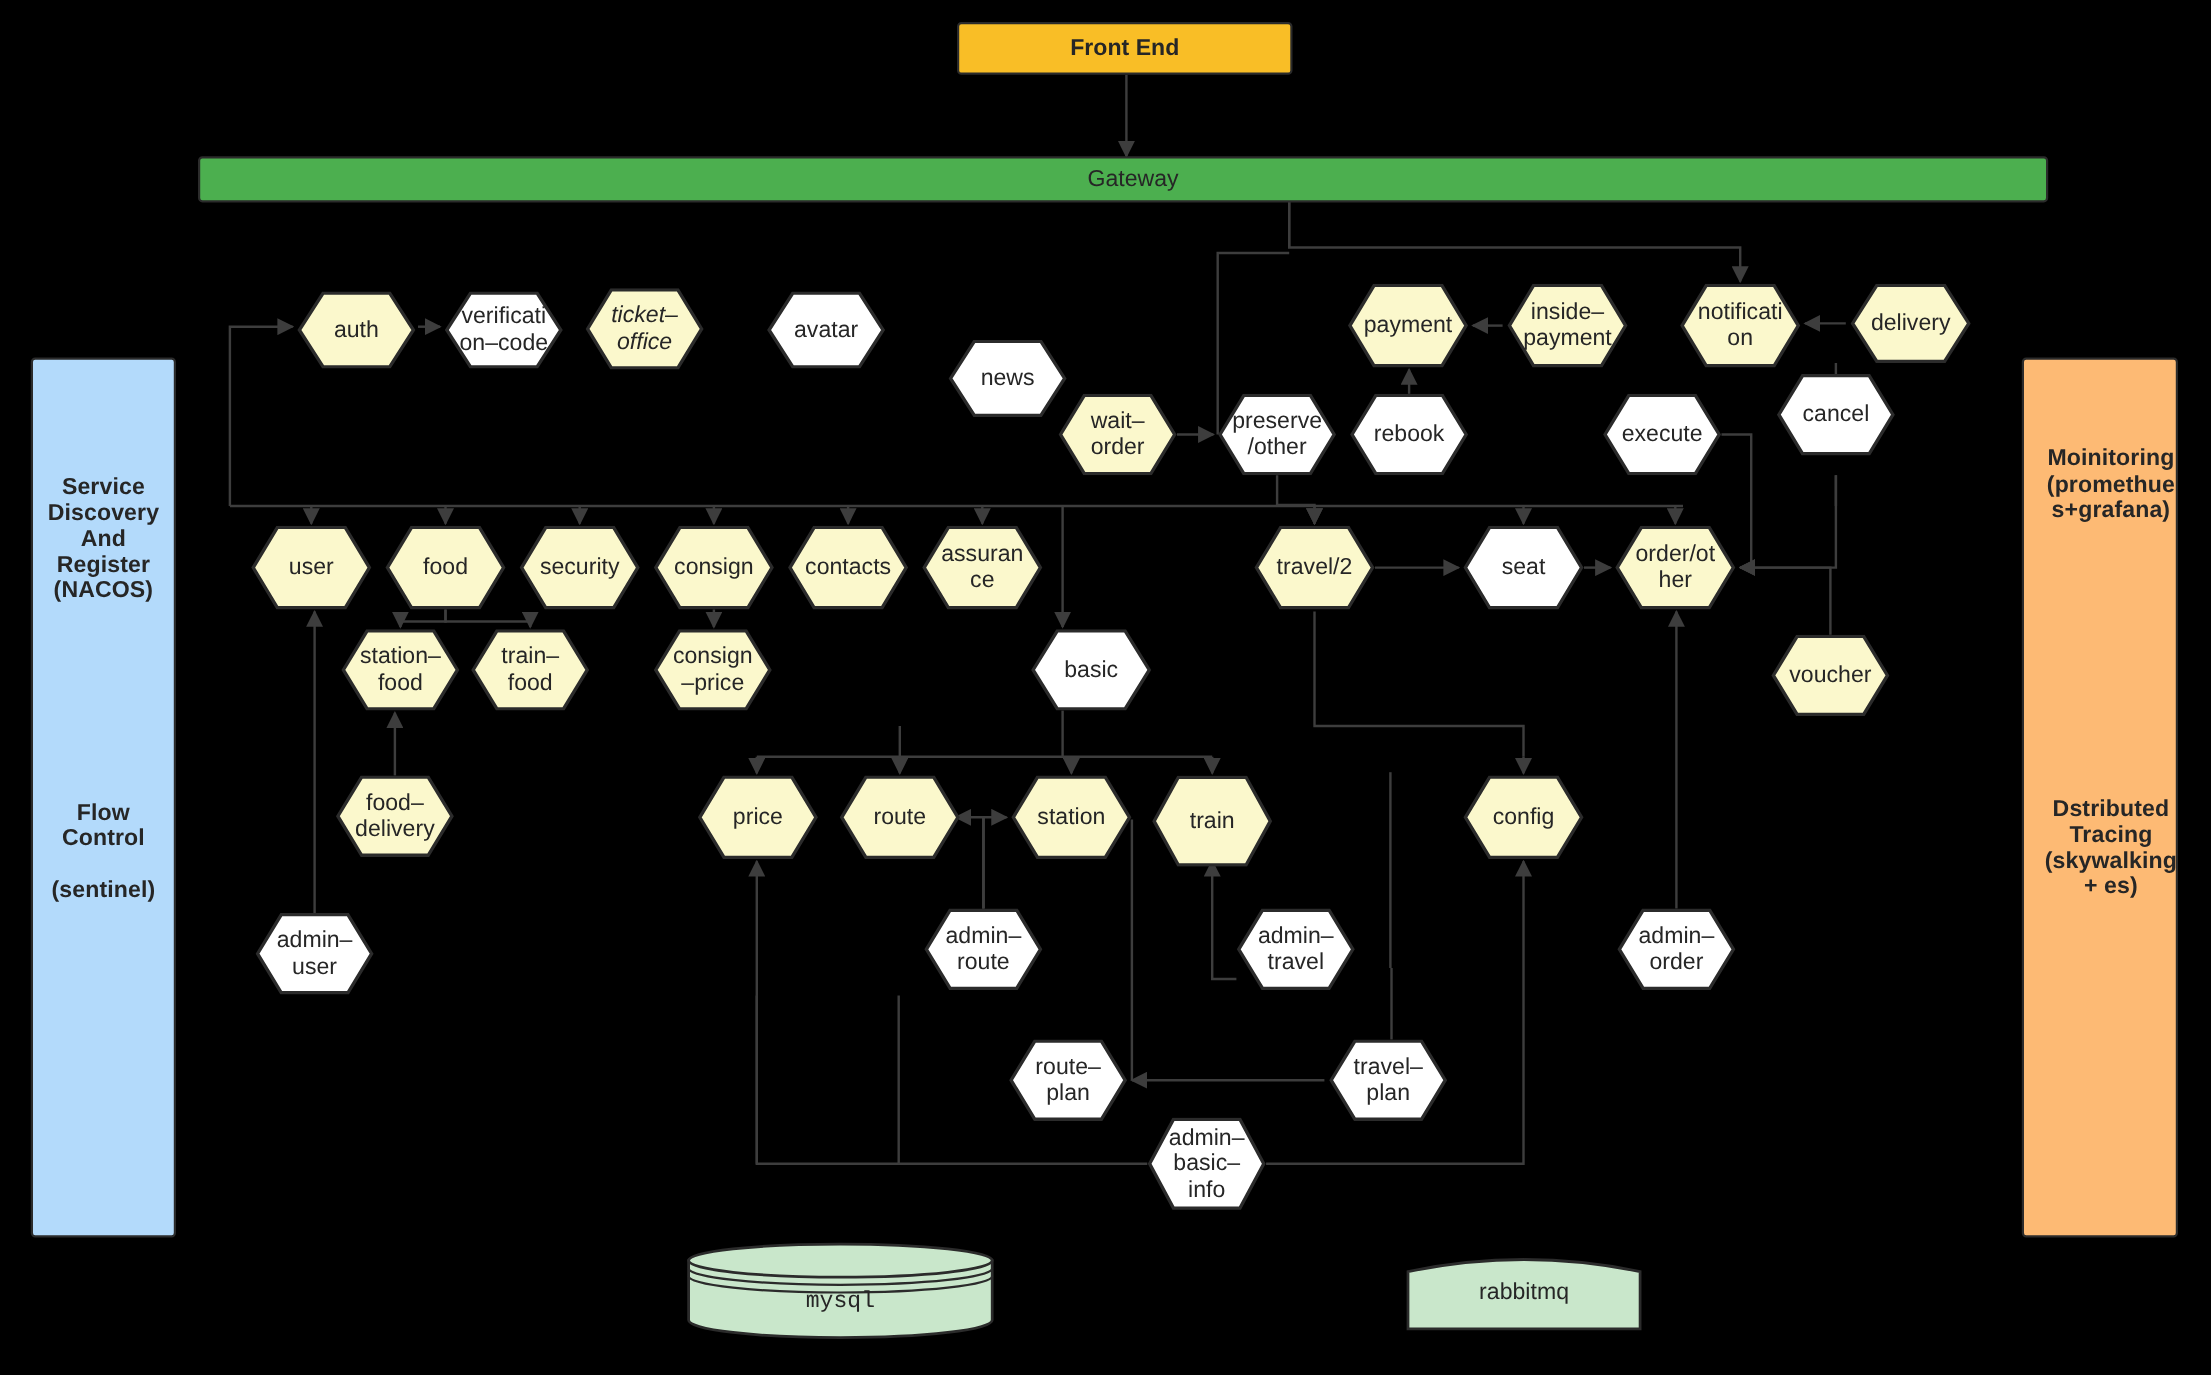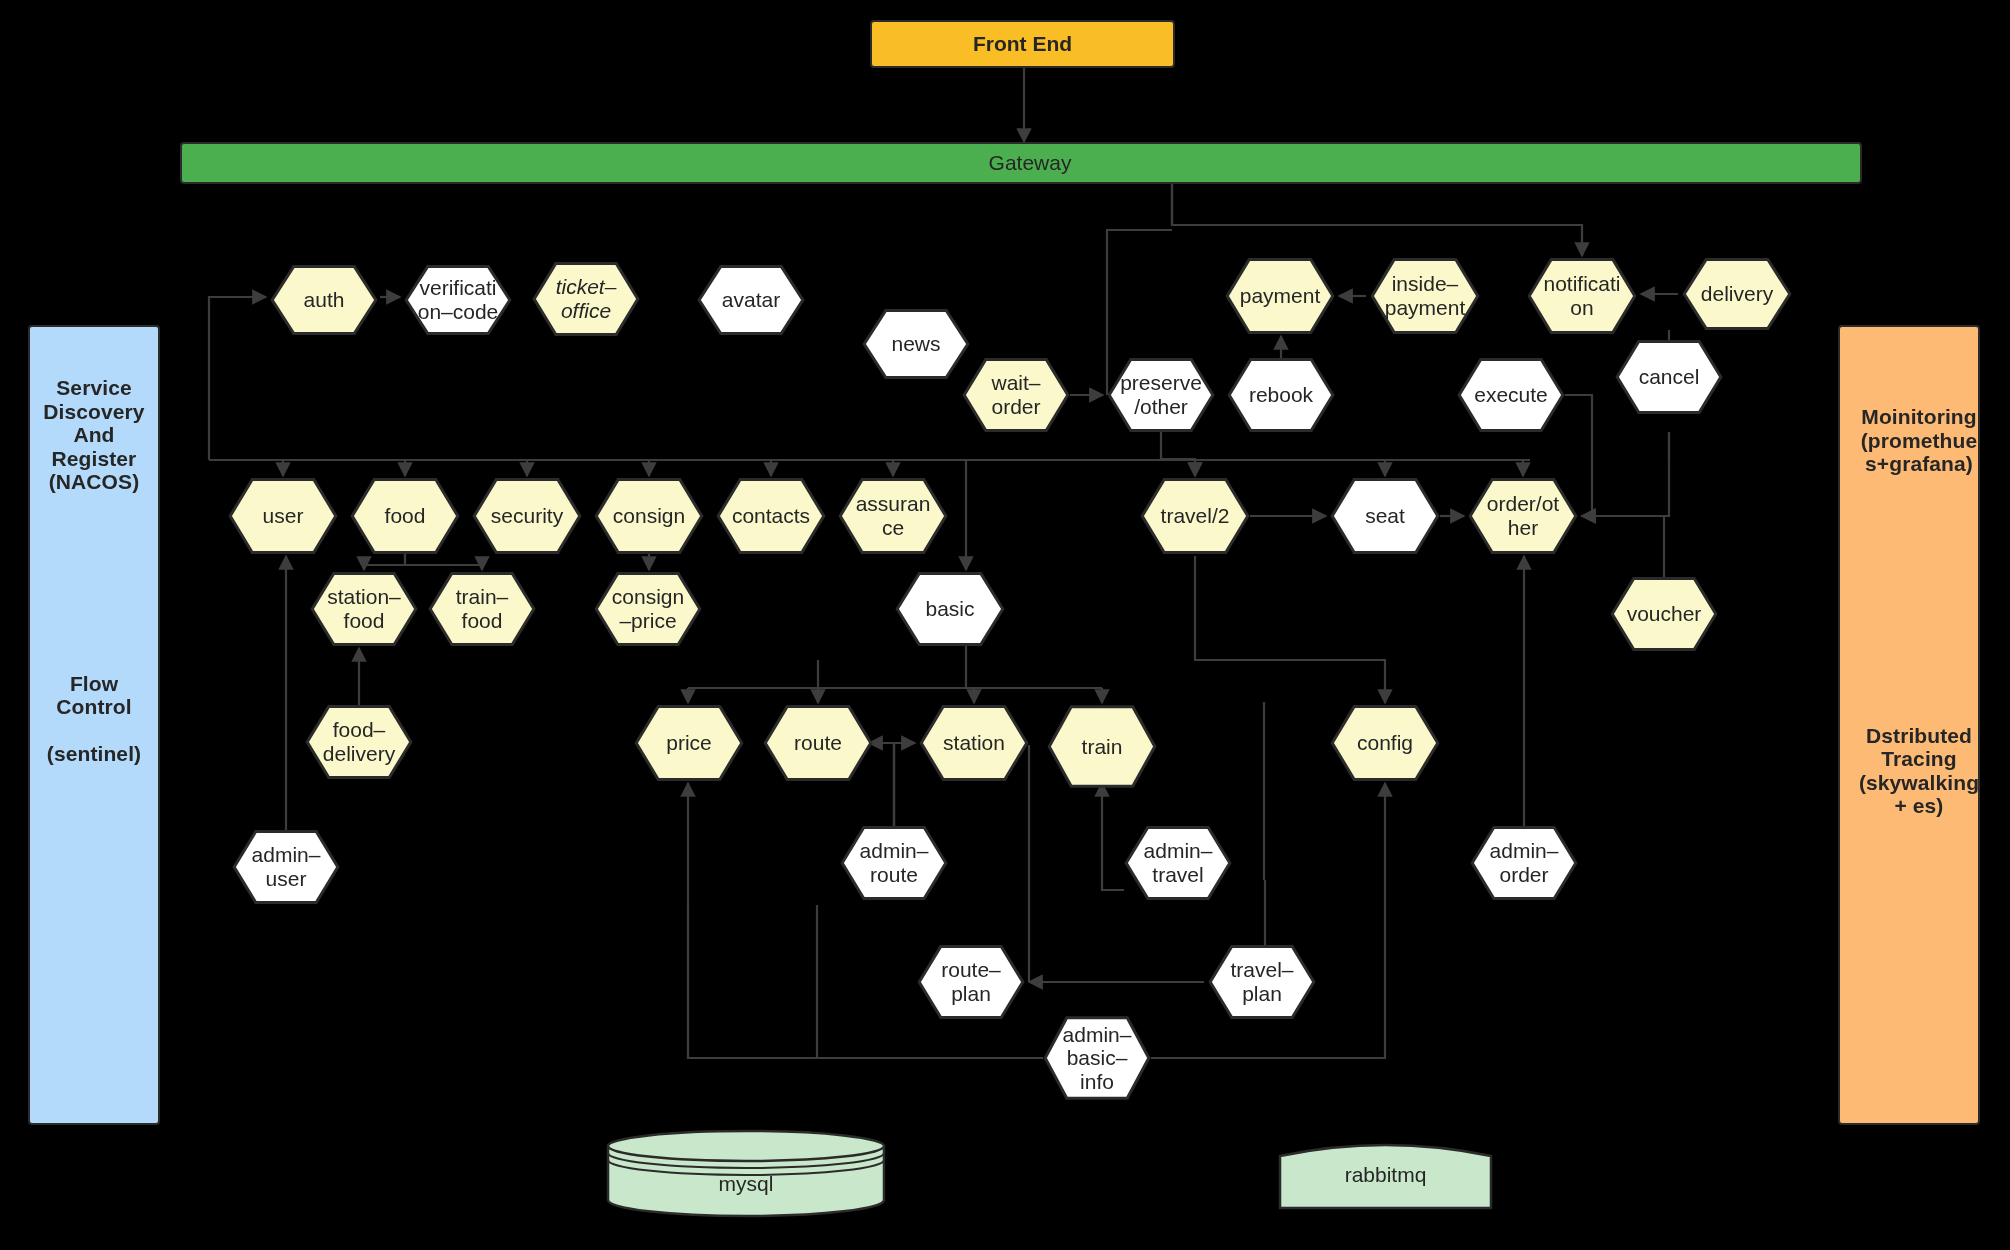--- a/index.html
+++ b/index.html
@@ -135,42 +135,42 @@
 
   <div class="node rect frontend" style="left:870px;top:20px;width:305px;height:48px;">
     <span class="lbl">Front End</span>
   </div>
 
   <div class="node rect gateway" style="left:180px;top:142px;width:1682px;height:42px;">
     <span class="lbl">Gateway</span>
   </div>
 
   <div class="node rect sidebar-left" style="left:28px;top:325px;width:132px;height:800px;flex-direction:column;justify-content:flex-start;">
-    <span class="lbl" style="margin-top:49px;">Service
+    <span class="lbl" style="margin-top:104px;">Service
 Discovery
 And
 Register
 (NACOS)</span>
     <span class="lbl" style="margin-top:178px;">Flow
 Control
 
 (sentinel)</span>
   </div>
 
   <div class="node rect sidebar-right" style="left:1838px;top:325px;width:142px;height:800px;flex-direction:column;justify-content:flex-start;">
     <span class="lbl" style="margin-top:78px;">Moinitoring
 (promethue
 s+grafana)</span>
     <span class="lbl" style="margin-top:248px;">Dstributed
 Tracing
 (skywalking
 + es)</span>
   </div>
 
-  <div class="node store" style="left:606px;top:1128px;width:280px;height:90px;">
+  <div class="node store" style="left:624px;top:1128px;width:280px;height:90px;font-family:Liberation Mono, monospace;">
     <svg class="cyl-top" viewBox="0 0 280 90" preserveAspectRatio="none">
       <path d="M2,18 L2,72 A138,16 0 0 0 278,72 L278,18 Z" fill="#C9E7CB" stroke="#2b2b2b" stroke-width="2.5"></path>
       <ellipse cx="140" cy="18" rx="138" ry="15" fill="#C9E7CB" stroke="#2b2b2b" stroke-width="2.5"></ellipse>
       <path d="M2,25 A138,15 0 0 0 278,25" fill="none" stroke="#2b2b2b" stroke-width="2"></path>
       <path d="M2,32 A138,15 0 0 0 278,32" fill="none" stroke="#2b2b2b" stroke-width="2"></path>
     </svg>
     <span class="lbl" style="margin-top:22px;">mysql</span>
   </div>
 
   <div class="node store" style="left:1278px;top:1140px;width:215px;height:70px;">
@@ -341,21 +341,21 @@
         <span class="lbl">train–
 food</span>
       </div>
       <div class="node hex hexlabel" style="left: 594px; top: 572px; width: 108px; height: 74px;">
         <svg class="shape" viewBox="0 0 100 100" preserveAspectRatio="none">
           <polygon points="22,2 78,2 98,50 78,98 22,98 2,50" fill="#FBF8CC" stroke="#2b2b2b" stroke-width="3" vector-effect="non-scaling-stroke"></polygon>
         </svg>
         <span class="lbl">consign
 –price</span>
       </div>
-      <div class="node hex hexlabel" style="left: 895px; top: 572px; width: 110px; height: 74px;">
+      <div class="node hex hexlabel" style="left: 937px; top: 572px; width: 110px; height: 74px;">
         <svg class="shape" viewBox="0 0 100 100" preserveAspectRatio="none">
           <polygon points="22,2 78,2 98,50 78,98 22,98 2,50" fill="#FFFFFF" stroke="#2b2b2b" stroke-width="3" vector-effect="non-scaling-stroke"></polygon>
         </svg>
         <span class="lbl">basic</span>
       </div>
       <div class="node hex hexlabel" style="left: 1610px; top: 577px; width: 108px; height: 74px;">
         <svg class="shape" viewBox="0 0 100 100" preserveAspectRatio="none">
           <polygon points="22,2 78,2 98,50 78,98 22,98 2,50" fill="#FBF8CC" stroke="#2b2b2b" stroke-width="3" vector-effect="non-scaling-stroke"></polygon>
         </svg>
         <span class="lbl">voucher</span>

